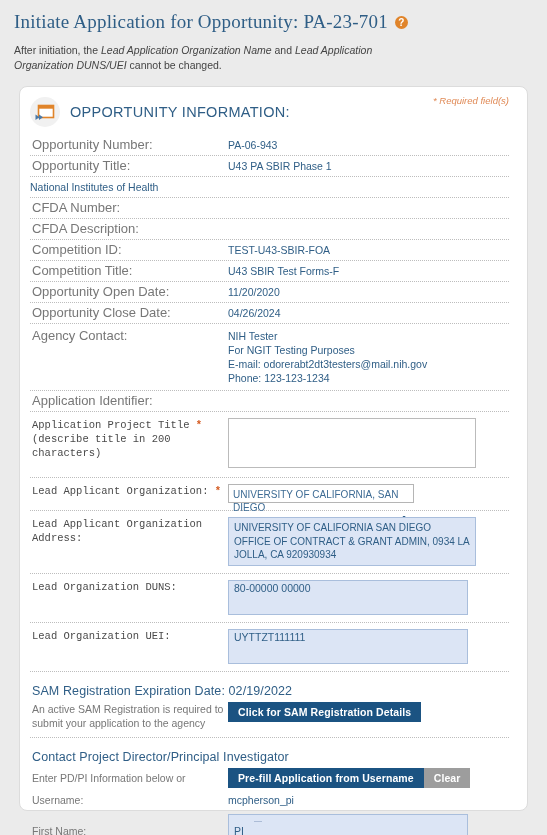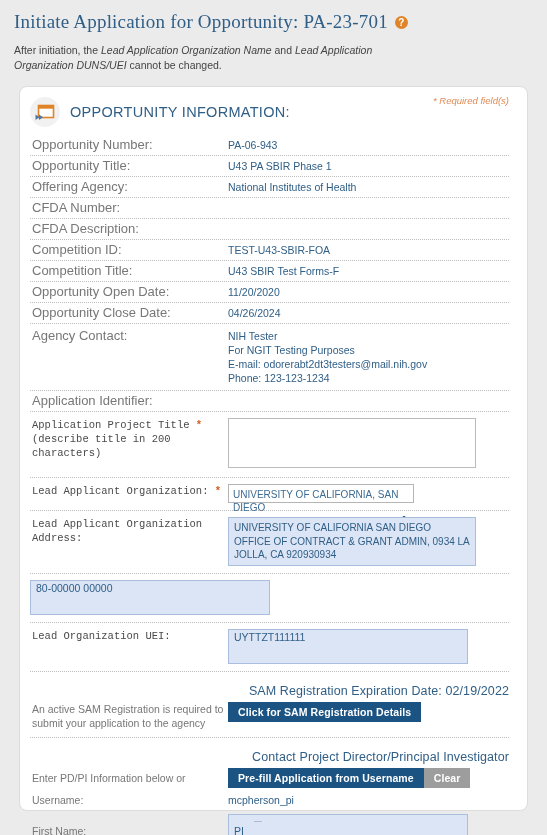--- a/index.html
+++ b/index.html
@@ -205,21 +205,20 @@
     line-height: 15px;
     padding: 0 5px;
   }
 
   
   .subhead {
     font-size: 12.5px;
     color: #2f5e86;
     padding: 12px 0 4px 2px;
     letter-spacing: .1px;
-    text-align: right;
   }
   .sam-line {
     display: flex;
     align-items: flex-start;
     border-bottom: 1px dotted #bdbdbd;
     padding-bottom: 7px;
   }
   .sam-line .lbl {
     width: 196px;
     flex: none;
@@ -314,21 +313,20 @@
 
     <div class="row">
       <div class="lbl">Opportunity Number:</div>
       <div class="val">PA-06-943</div>
     </div>
     <div class="row">
       <div class="lbl">Opportunity Title:</div>
       <div class="val">U43 PA SBIR Phase 1</div>
     </div>
     <div class="row">
-      <div class="lbl">Offering Agency:</div>
       <div class="val">National Institutes of Health</div>
     </div>
     <div class="row">
       <div class="lbl">CFDA Number:</div>
       <div class="val"></div>
     </div>
     <div class="row">
       <div class="lbl">CFDA Description:</div>
       <div class="val"></div>
     </div>
@@ -393,20 +391,21 @@
       <div class="fld">
         <div class="addr">
           <span class="vline">UNIVERSITY OF CALIFORNIA SAN DIEGO</span>
           <span class="vline">OFFICE OF CONTRACT &amp; GRANT ADMIN, 0934</span>
           <span class="vline">LA JOLLA, CA 920930934</span>
         </div>
       </div>
     </div>
 
     <div class="frow">
+      <div class="lbl">Lead Organization DUNS:</div>
       <div class="fld">
         <div class="txtbox">80-00000 00000</div>
       </div>
     </div>
 
     <div class="frow">
       <div class="lbl">Lead Organization UEI:</div>
       <div class="fld">
         <div class="txtbox">UYTTZT111111</div>
       </div>

